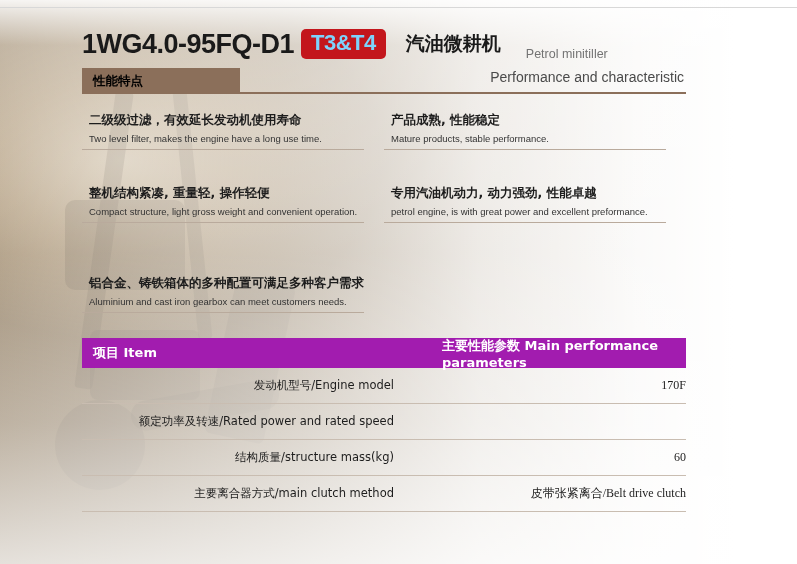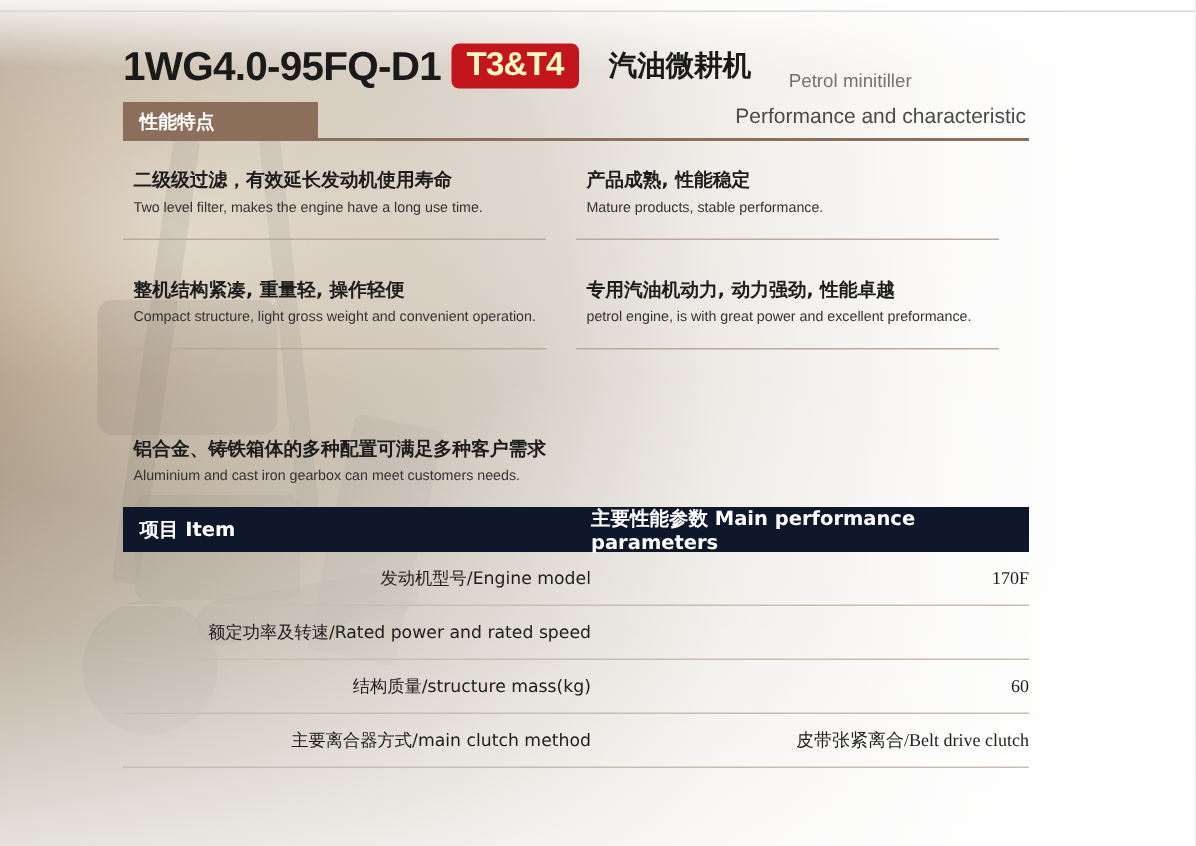--- a/index.html
+++ b/index.html
@@ -82,21 +82,21 @@
     font-family: "Liberation Sans", sans-serif;
     font-weight: bold;
     font-size: 27px;
     letter-spacing: -0.5px;
     color: #1a1a1a;
     white-space: nowrap;
   }
   .badge {
     margin-left: 7px;
     background: #c3161c;
-    color: #fef9c3;
+    color: #7dd3fc;
     font-weight: bold;
     font-size: 22px;
     letter-spacing: -0.5px;
     padding: 2px 10px 3px 10px;
     border-radius: 5px;
     white-space: nowrap;
     line-height: 1.1;
   }
   .title-cn {
     margin-left: 20px;
@@ -120,24 +120,24 @@
     position: absolute;
     left: 82px;
     top: 68px;
     width: 604px;
     height: 26px;
   }
   .section-bar .label {
     position: absolute;
     left: 0;
     top: 0;
-    width: 130px;
+    width: 158px;
     height: 26px;
     background: #8b6f5a;
-    color: #ffffff;
+    color: #000000;
     font-family: "DejaVu Sans", sans-serif;
     font-size: 12.5px;
     font-weight: bold;
     display: flex;
     align-items: center;
     padding-left: 11px;
     box-sizing: border-box;
   }
   .section-bar .under {
     position: absolute;
@@ -178,38 +178,39 @@
     font-size: 12.5px;
     color: #1d1d1d;
     font-weight: bold;
     margin-bottom: 4px;
     padding-left: 7px;
   }
   .feat .en {
     font-size: 9.5px;
     color: #333333;
     padding-left: 7px;
-    padding-bottom: 15px;
+    padding-bottom: 5px;
     border-bottom: 1px solid #b9aa9c;
   }
   .feat.noline .en { border-bottom: none; }
 
   
   .table {
     position: absolute;
     left: 82px;
     top: 338px;
     width: 604px;
   }
   .t-head {
     display: flex;
-    background: #0f172a;
+    background: #a21caf;
     height: 30px;
     align-items: center;
     color: #ffffff;
+    gap: 48px;
   }
   .t-head .c1 {
     width: 312px;
     padding-left: 11px;
     box-sizing: border-box;
     font-family: "DejaVu Sans", sans-serif;
     font-size: 13px;
     font-weight: bold;
   }
   .t-head .c2 {
@@ -289,21 +290,21 @@
     <div class="feat-row" style="margin-top:11px;">
       <div class="feat">
         <div class="cn">整机结构紧凑, 重量轻, 操作轻便</div>
         <div class="en">Compact structure, light gross weight and convenient operation.</div>
       </div>
       <div class="feat">
         <div class="cn">专用汽油机动力, 动力强劲, 性能卓越</div>
         <div class="en">petrol engine, is with great power and excellent preformance.</div>
       </div>
     </div>
-    <div class="feat-row" style="margin-top:44px;">
+    <div class="feat-row" style="margin-top:28px;">
       <div class="feat">
         <div class="cn">铝合金、铸铁箱体的多种配置可满足多种客户需求</div>
         <div class="en">Aluminium and cast iron gearbox can meet customers needs.</div>
       </div>
       <div class="feat noline">
         <div class="cn"></div>
         <div class="en"></div>
       </div>
     </div>
   </div>

